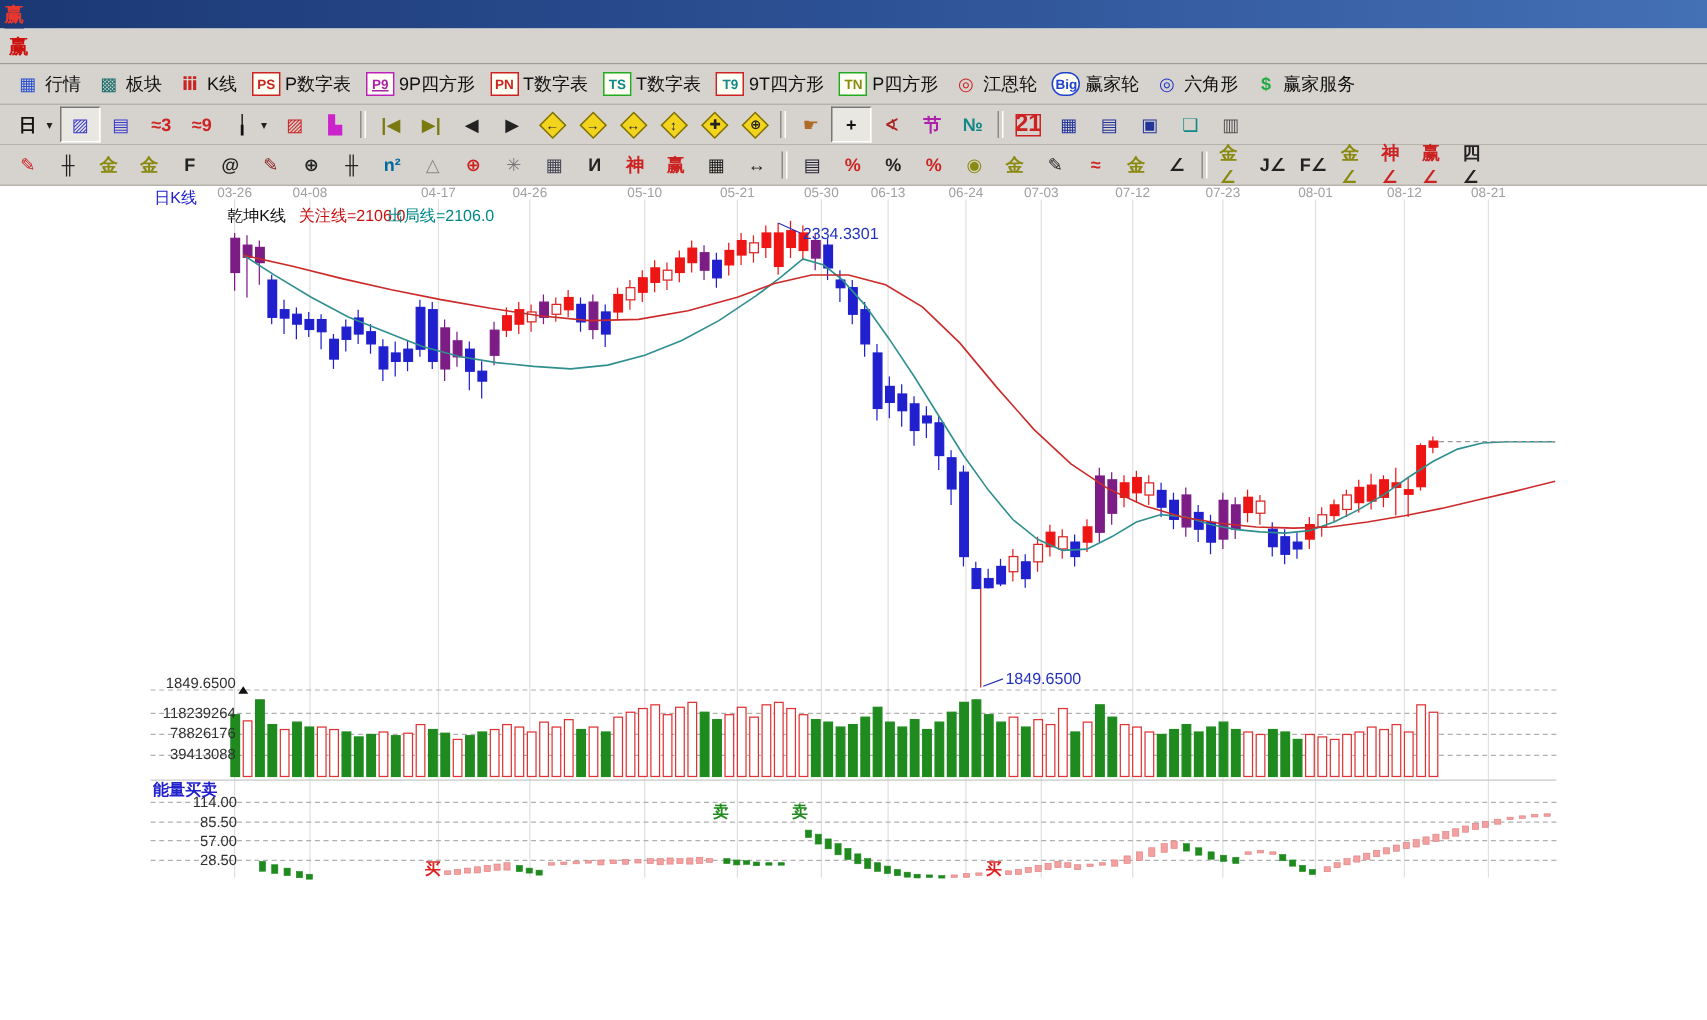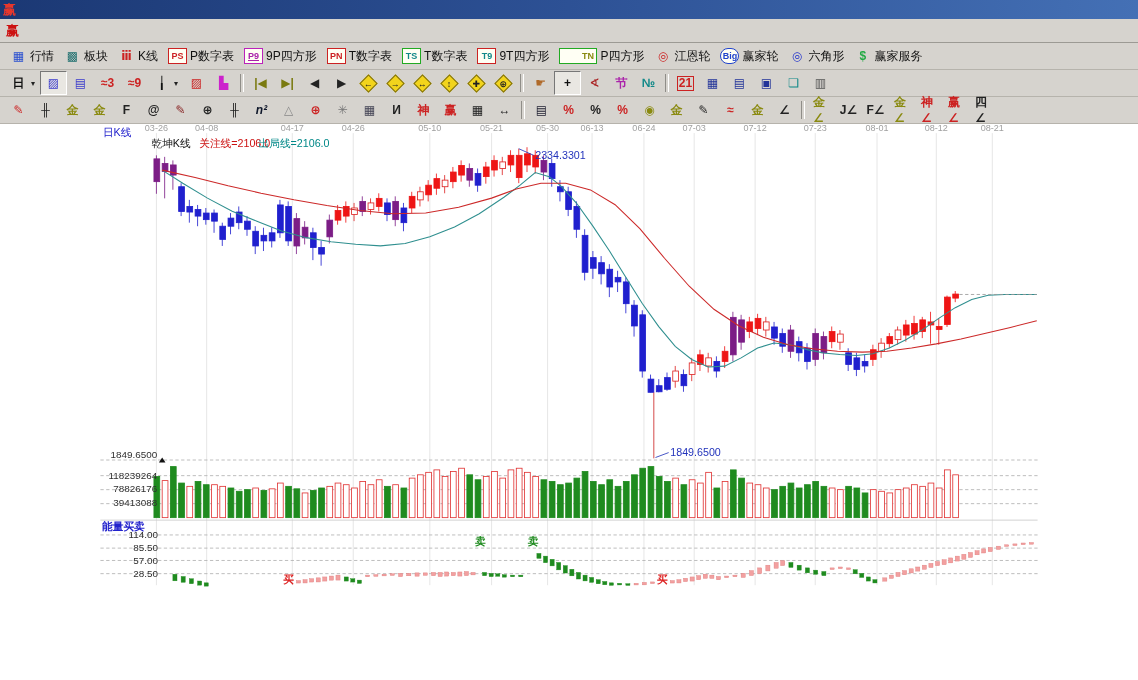--- a/index.html
+++ b/index.html
@@ -62,21 +62,21 @@
     </div>
     <div class="tbtn">
       <span class="badge" style="color: rgb(17, 136, 136); border: 1px solid rgb(34, 170, 34);">TS</span>
       <span>T数字表</span>
     </div>
     <div class="tbtn">
       <span class="badge" style="color: rgb(17, 136, 136); border: 1px solid rgb(204, 34, 34);">T9</span>
       <span>9T四方形</span>
     </div>
     <div class="tbtn">
-      <span class="badge" style="color: rgb(138, 138, 16); border: 1px solid rgb(34, 170, 34); padding-left: 19px;">TN</span>
+      <span class="badge" style="color: rgb(138, 138, 16); border: 1px solid rgb(34, 170, 34);">TN</span>
       <span>P四方形</span>
     </div>
     <div class="tbtn">
       <span class="ic" style="color: rgb(204, 34, 34);">◎</span>
       <span>江恩轮</span>
     </div>
     <div class="tbtn">
       <span class="badge" style="color: rgb(34, 68, 204); border: 1px solid rgb(34, 68, 204); border-radius: 8px;">Big</span>
       <span>赢家轮</span>
     </div>
@@ -170,21 +170,21 @@
       <span class="ic" style="color: rgb(170, 34, 34);">∢</span>
     </div>
     <div class="tbtn">
       <span class="ic" style="color: rgb(170, 34, 170);">节</span>
     </div>
     <div class="tbtn">
       <span class="ic" style="color: rgb(17, 136, 136);">№</span>
     </div>
     <span class="sep"></span>
     <div class="tbtn">
-      <span class="ic" style="color: rgb(204, 34, 34); border: 1px solid rgb(204, 34, 34); font-size: 12px; width: 15px; height: 13px; text-align: right;">21</span>
+      <span class="ic" style="color: rgb(204, 34, 34); border: 1px solid rgb(204, 34, 34); font-size: 16px; width: 15px; height: 13px; text-align: right;">21</span>
     </div>
     <div class="tbtn">
       <span class="ic" style="color: rgb(34, 51, 153);">▦</span>
     </div>
     <div class="tbtn">
       <span class="ic" style="color: rgb(34, 51, 153);">▤</span>
     </div>
     <div class="tbtn">
       <span class="ic" style="color: rgb(34, 51, 153);">▣</span>
     </div>
@@ -217,21 +217,21 @@
     <div class="tbtn">
       <span class="ic" style="color: rgb(136, 34, 34);">✎</span>
     </div>
     <div class="tbtn">
       <span class="ic" style="color: rgb(34, 34, 34);">⊕</span>
     </div>
     <div class="tbtn">
       <span class="ic" style="color: rgb(34, 34, 34);">╫</span>
     </div>
     <div class="tbtn">
-      <span class="ic" style="color: #0f172a; font-style: italic;">n²</span>
+      <span class="ic" style="color: #0369a1;">n²</span>
     </div>
     <div class="tbtn">
       <span class="ic" style="color: rgb(136, 136, 136);">△</span>
     </div>
     <div class="tbtn">
       <span class="ic" style="color: rgb(204, 34, 34);">⊕</span>
     </div>
     <div class="tbtn">
       <span class="ic" style="color: rgb(119, 119, 119);">✳</span>
     </div>

